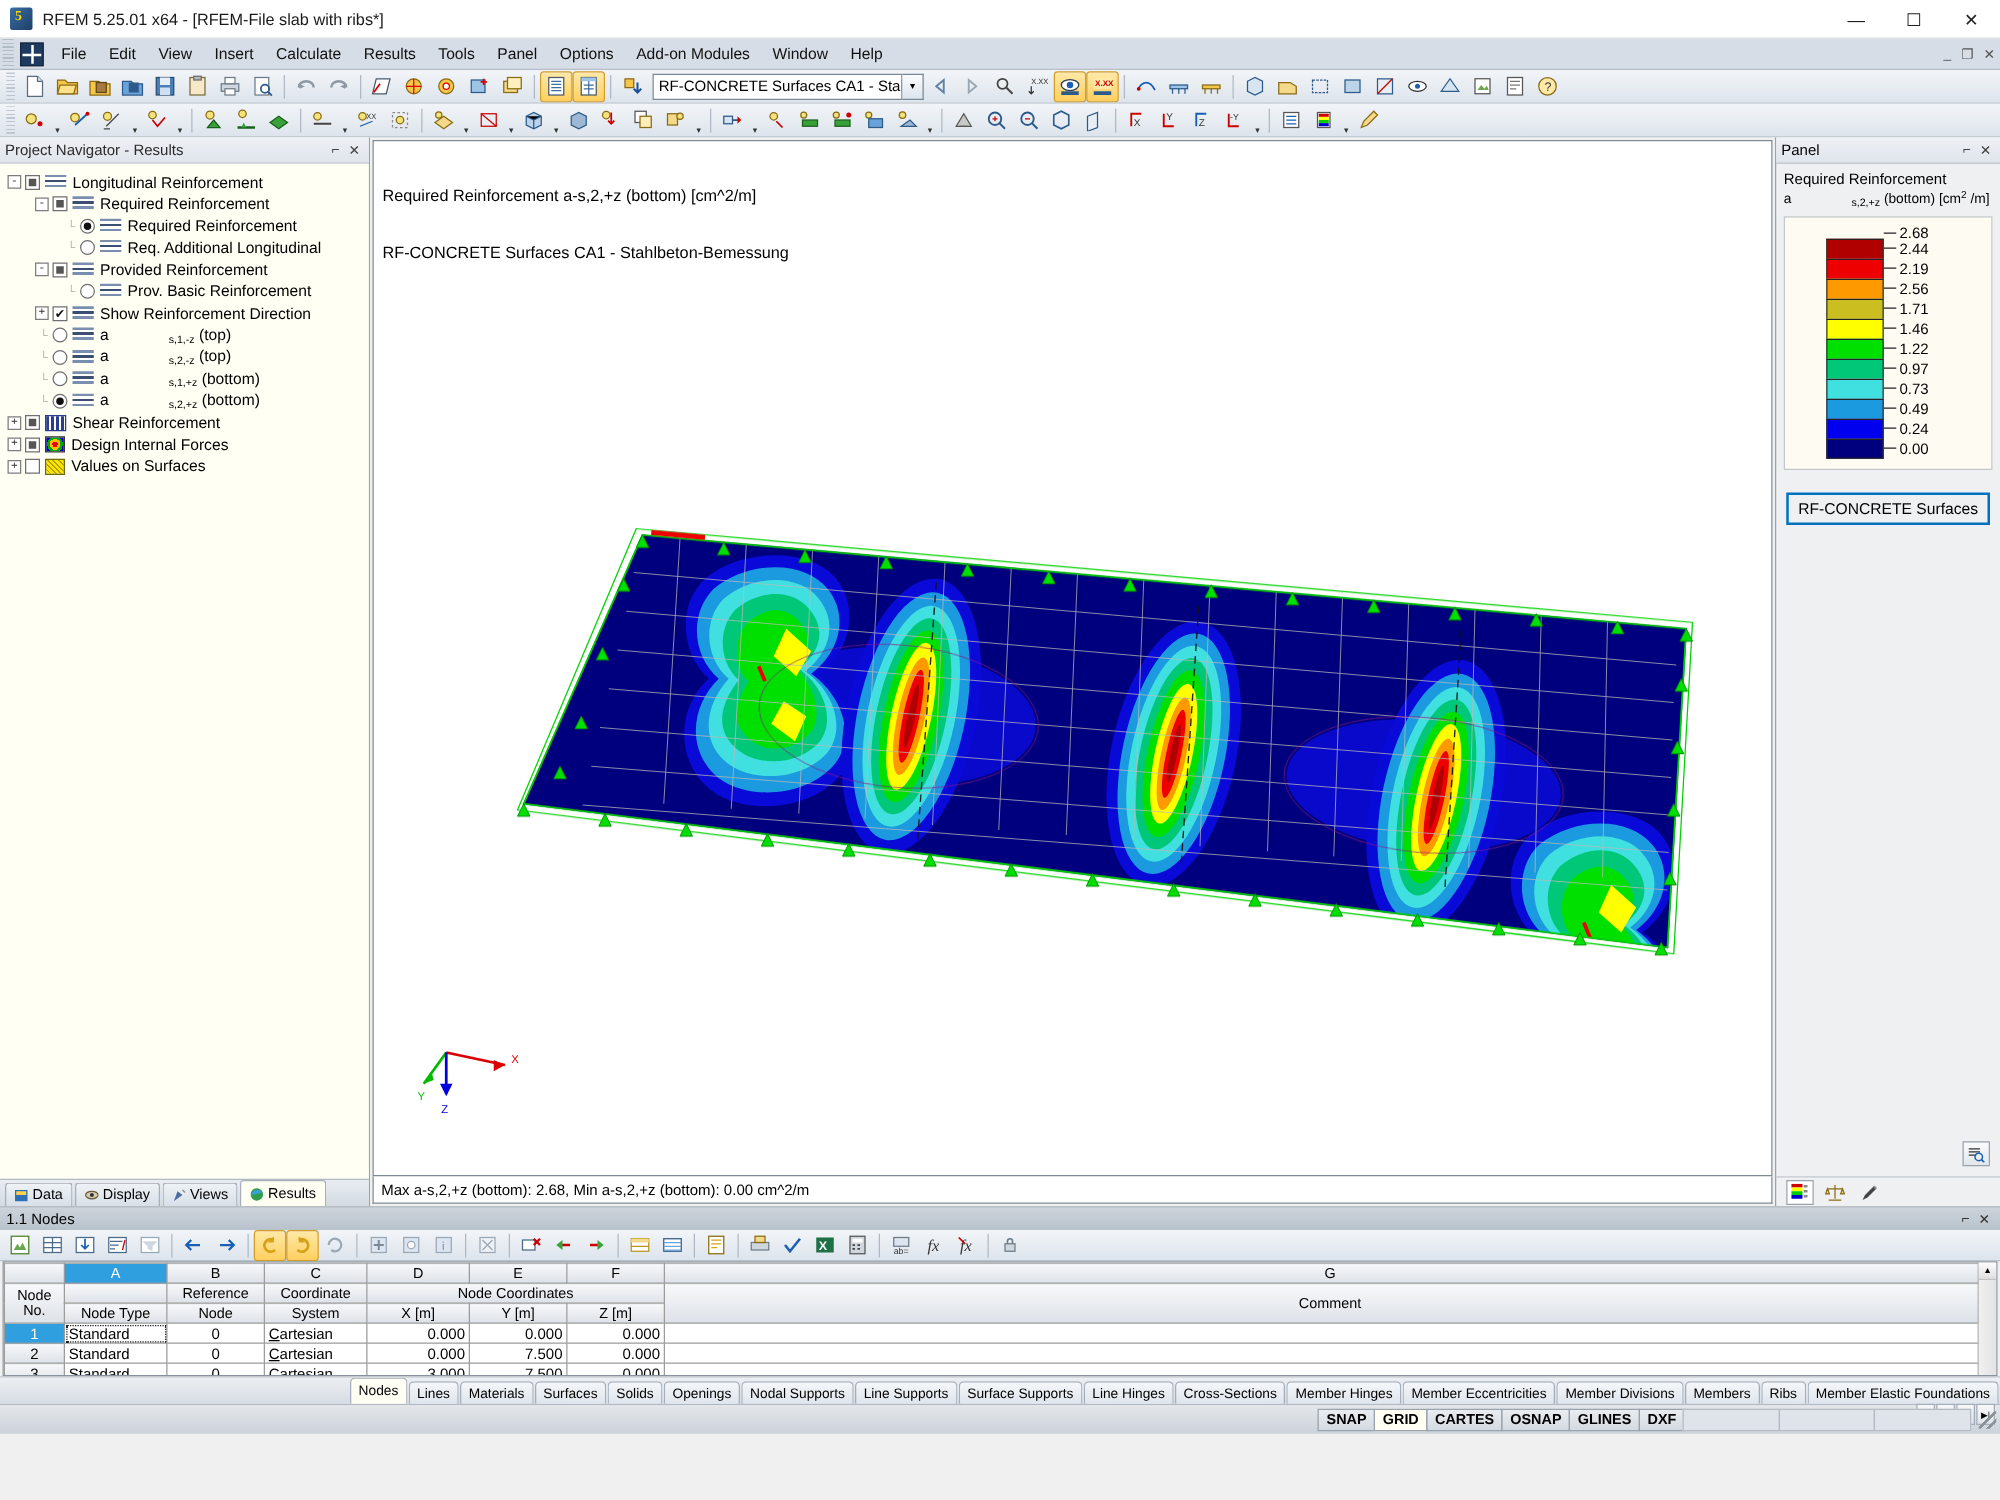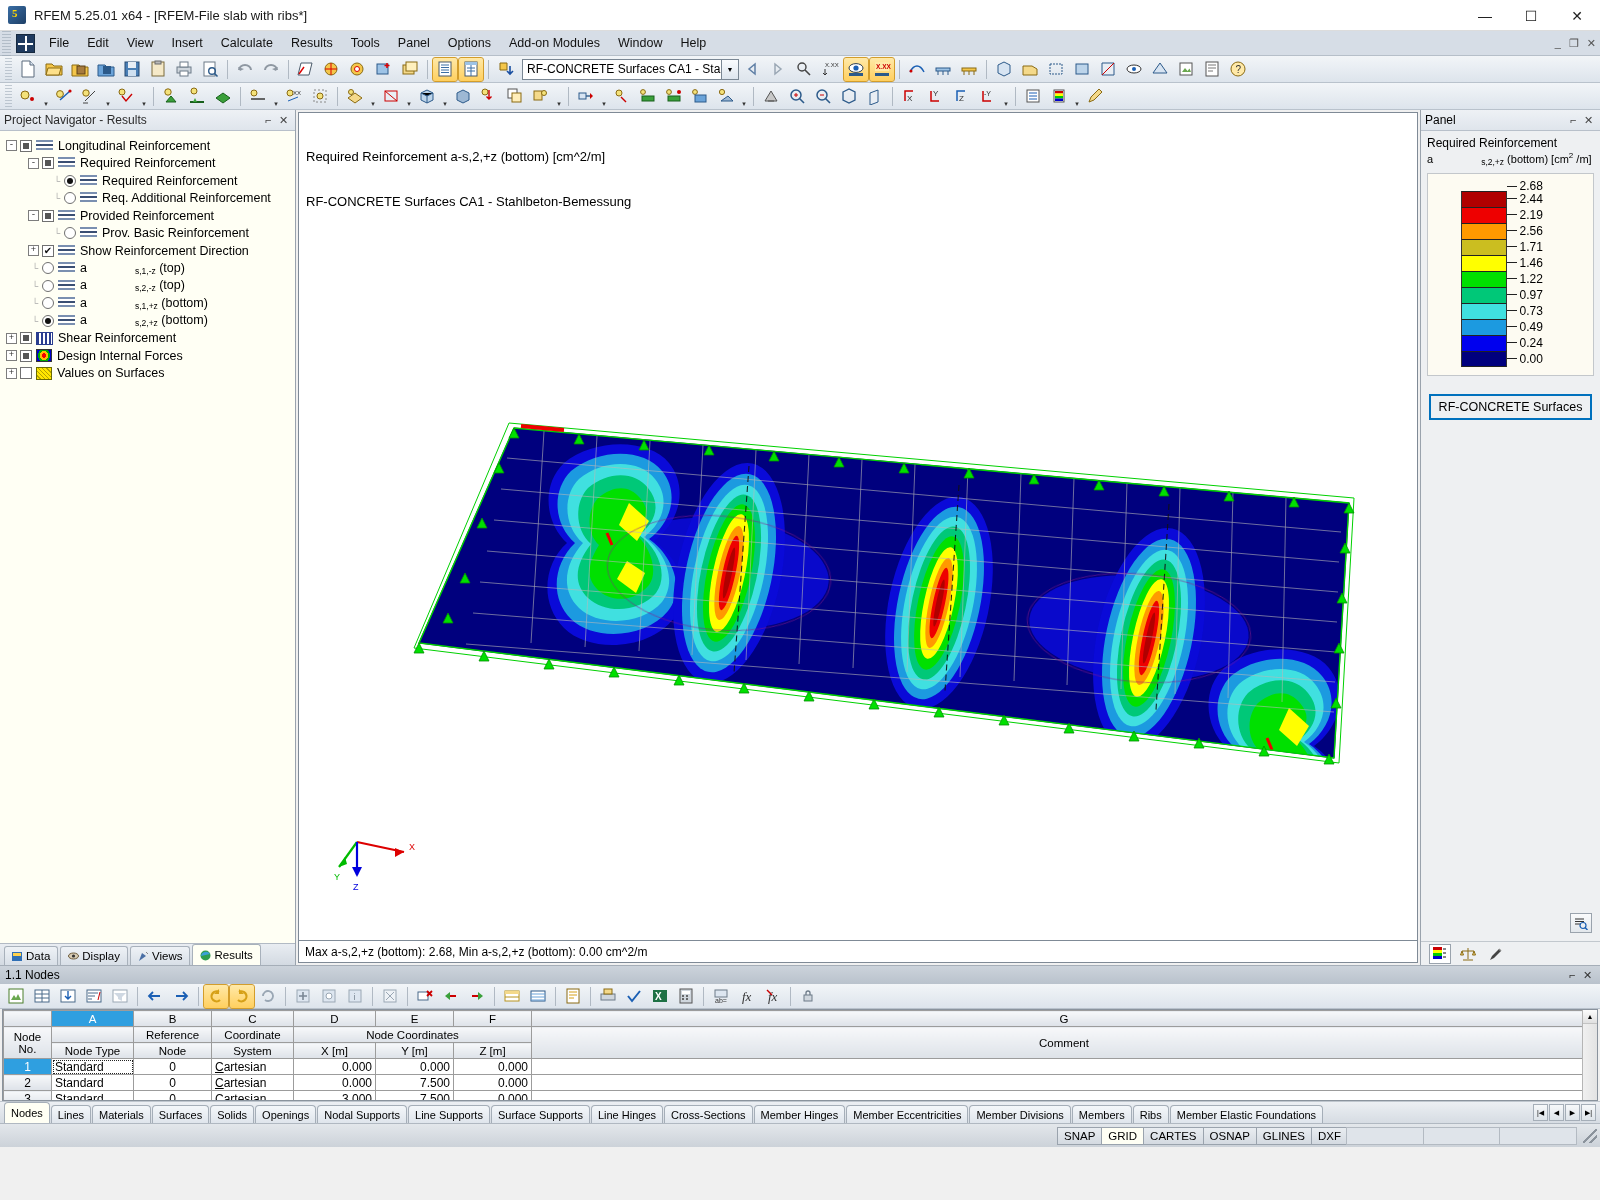--- a/index.html
+++ b/index.html
@@ -234,36 +234,36 @@
   .cellsel { outline:1.5px dotted #222; outline-offset:-2px; }
   .ul1:first-letter { text-decoration:underline; }
   #scrollcol { position:absolute; right:0; top:0; width:15px; height:100%;
     background:linear-gradient(to right,#f0f0f0,#e3e3e3); border-left:1px solid #b5b5b5;}
   .sc-arrow{ height:14px; display:flex;align-items:center;justify-content:center;font-size:7px;
     background:linear-gradient(to bottom,#fcfcfc,#e0e0e0); border-bottom:1px solid #c3c3c3;}
 
   
   #tabstrip {
     height:22px; background:linear-gradient(to bottom,#eceff3,#d6dce3);
-    display:flex; align-items:center; padding-left:4px; border-top:1px solid #bfc6ce;
+    display:flex; align-items:flex-end; padding-left:4px; border-top:1px solid #bfc6ce;flex-direction:column;
   }
   .dtab {
     height:18px; padding:0 6px; font-size:11px; border:1px solid #a5aeb8; border-bottom:none;
     background:linear-gradient(to bottom,#f4f7fa,#dfe5ec); border-radius:4px 4px 0 0;
     display:flex;align-items:center; margin-right:1px; white-space:nowrap;
   }
   .dtab.sel { background:#fffff4; height:21px; }
   #tabnav { margin-left:auto; display:flex; align-items:center; padding-right:4px; gap:1px;}
   .tn { width:15px;height:17px;border:1px solid #a5aeb8;background:linear-gradient(to bottom,#f6f8fa,#dee4ea);
         display:flex;align-items:center;justify-content:center;font-size:7px;}
 
   
   #statusbar {
     height:24px; background:linear-gradient(to bottom,#e3e7eb,#ccd2d9);
-    border-top:1px solid #b0b8c1; display:flex; align-items:center;
+    border-top:1px solid #b0b8c1; display:flex; align-items:center;font-weight:bold;
   }
   #status-left { flex:1; }
   .sb-cell {
     border:1px solid #9aa3ad; height:18px; padding:0 6px; margin-right:-1px;
     display:flex; align-items:center; font-size:11.5px; background:linear-gradient(to bottom,#e9edf1,#d4dae1);
   }
   .sb-cell.on { background:#fffff4; }
   #status-right { width:230px; display:flex; }
   .sb-pane { flex:1; height:18px; border:1px solid #b3bac2; margin-left:-1px; background:#dfe4ea;}
   #resize-grip {
@@ -811,21 +811,21 @@
           <span class="dots">└</span>
           <span class="radio on"></span>
           <span class="glyph-lines"></span>
           <span>Required Reinforcement</span>
         </div>
         <div class="trow">
           <span style="width:44px;flex:none"></span>
           <span class="dots">└</span>
           <span class="radio"></span>
           <span class="glyph-lines"></span>
-          <span>Req. Additional Reinforcement</span>
+          <span>Req. Additional Longitudinal</span>
         </div>
         <div class="trow">
           <span style="width:22px;flex:none"></span>
           <span class="exp">-</span>
           <span class="chk grey"></span>
           <span class="glyph-lines"></span>
           <span>Provided Reinforcement</span>
         </div>
         <div class="trow">
           <span style="width:44px;flex:none"></span>

